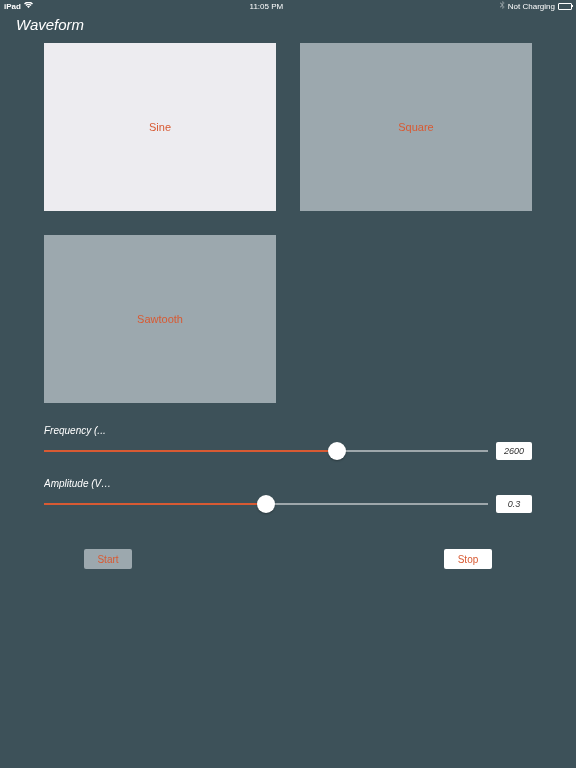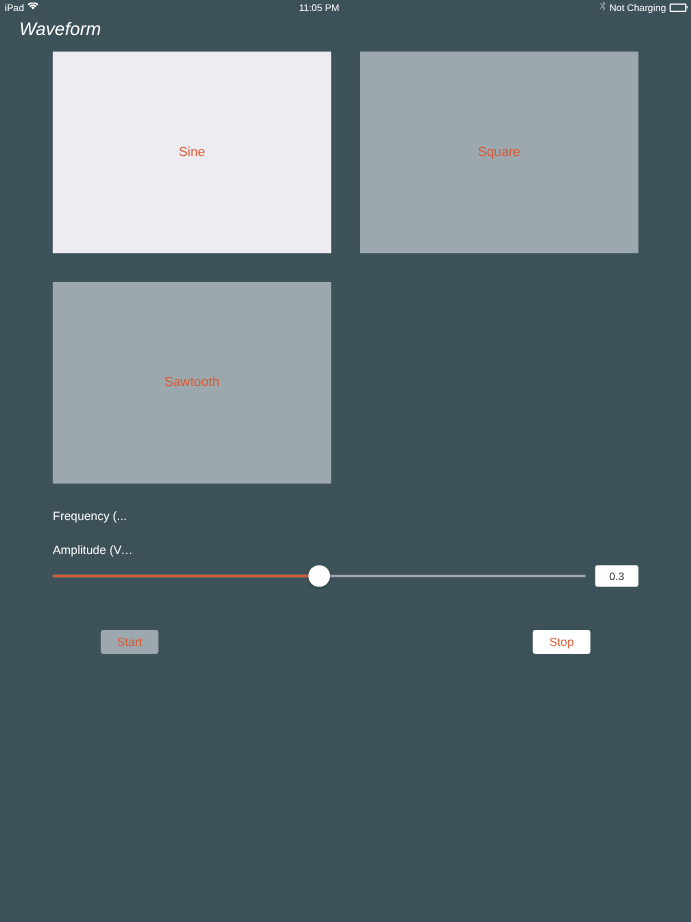--- a/index.html
+++ b/index.html
@@ -13,21 +13,21 @@
   }
   .status-bar {
     height: 12px;
     display: flex;
     align-items: center;
     justify-content: space-between;
     padding: 0 4px;
     font-size: 8px;
     color: #fff;
   }
-  .status-left { display: flex; align-items: center; gap: 3px; }
+  .status-left { display: flex; align-items: center; gap: 3px; font-weight: bold; }
   .status-right { display: flex; align-items: center; gap: 3px; }
   .wifi-icon { font-size: 8px; }
   .battery-icon {
     width: 14px; height: 7px;
     border: 1px solid #fff; border-radius: 1px;
     position: relative;
   }
   .battery-icon::after {
     content: ""; position: absolute; right: -2px; top: 1.5px;
     width: 1px; height: 2px; background: #fff;
@@ -52,21 +52,21 @@
     background: #9ca8ae;
     display: flex;
     align-items: center;
     justify-content: center;
     font-size: 11px;
     color: #d85a33;
     cursor: pointer;
   }
   .wave-cell.selected { background: #edecf0; }
   .controls { margin-top: 22px; }
-  .control-row { margin-bottom: 18px; }
+  .control-row { margin-bottom: 18px; font-style: italic; }
   .control-label {
     font-size: 10px;
     color: #fff;
     margin-bottom: 6px;
     white-space: nowrap;
     overflow: hidden;
     text-overflow: ellipsis;
     max-width: 72px;
   }
   .slider-line {
@@ -168,20 +168,28 @@
       <span>Square</span>
     </div>
     <div class="wave-cell">
       <span>Sawtooth</span>
     </div>
   </div>
 
   <div class="controls">
     <div class="control-row">
       <div class="control-label">Frequency (...</div>
+      <div class="slider-line">
+        <div class="slider">
+          <div class="track"></div>
+          <div class="track-fill" style="width:66%"></div>
+          <div class="thumb" style="left:66%"></div>
+        </div>
+        <div class="value-box">2600</div>
+      </div>
     </div>
     <div class="control-row">
       <div class="control-label">Amplitude (Volu...</div>
       <div class="slider-line">
         <div class="slider">
           <div class="track"></div>
           <div class="track-fill" style="width:50%"></div>
           <div class="thumb" style="left:50%"></div>
         </div>
         <div class="value-box">0.3</div>

